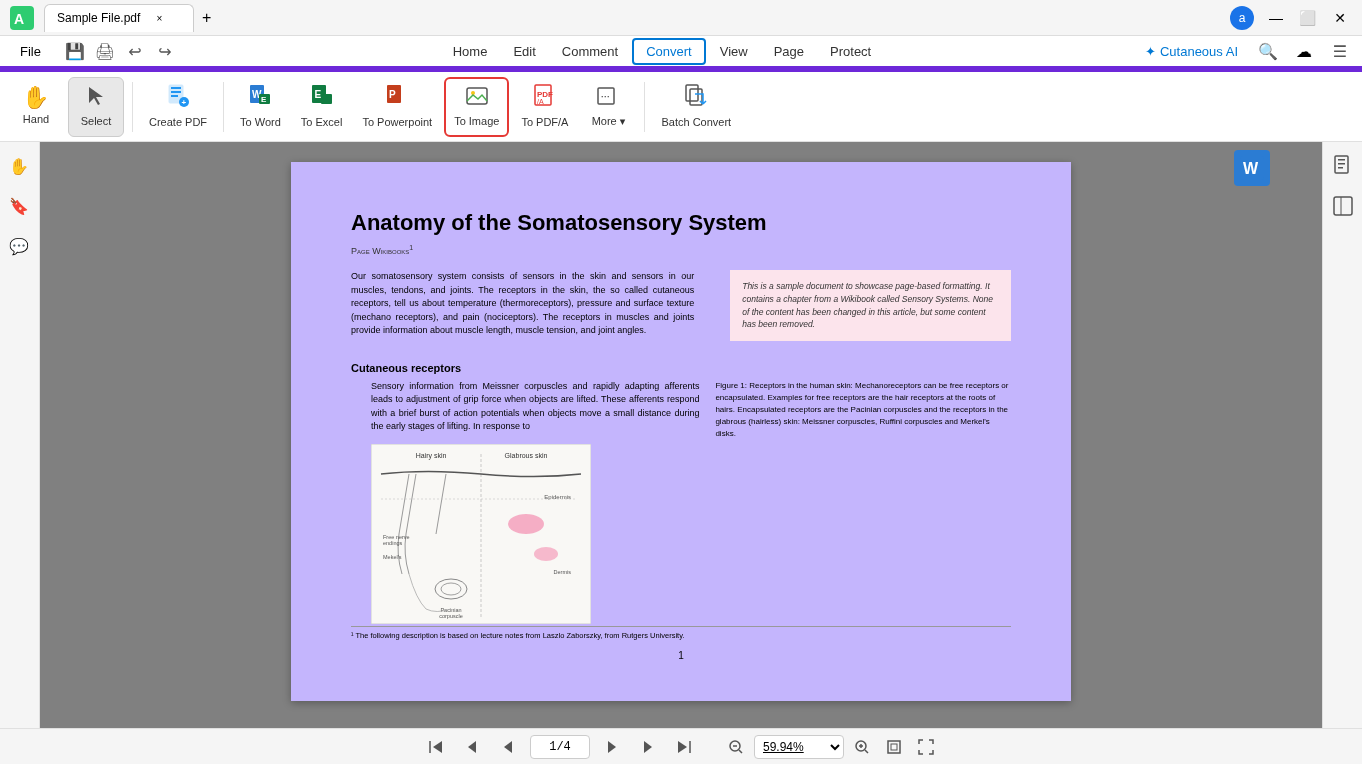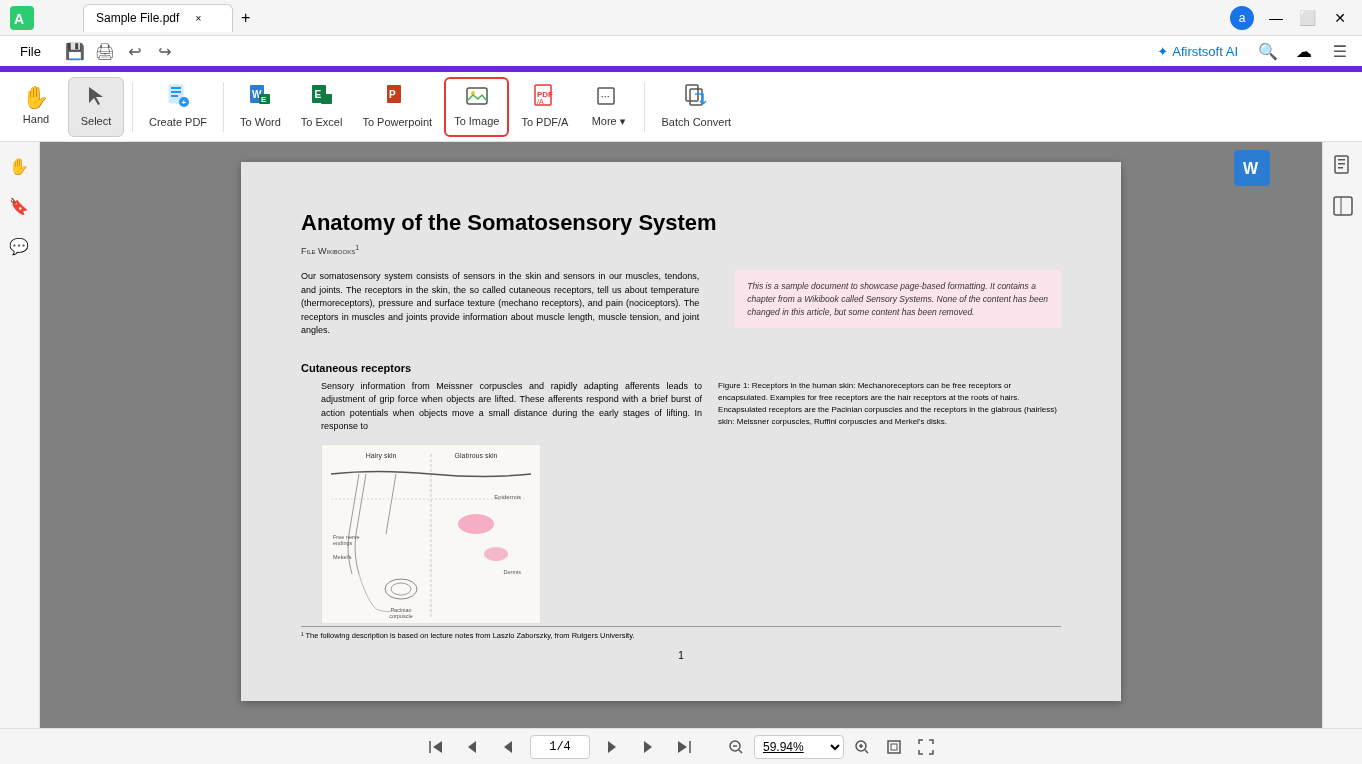--- a/index.html
+++ b/index.html
@@ -22,21 +22,20 @@
       border-radius: 6px 6px 0 0;
       padding: 6px 12px;
       font-size: 12px;
       display: flex;
       align-items: center;
       gap: 12px;
       min-width: 150px;
       cursor: pointer;
       border: 1px solid #ccc;
       border-bottom: none;
-      margin-left: 39px;
     }
     .tab.active { background: #fff; }
     .tab-close { font-size: 10px; cursor: pointer; padding: 2px 4px; border-radius: 3px; }
     .new-tab-btn { font-size: 16px; padding: 4px 8px; cursor: pointer; border-radius: 4px; }
     .window-controls { display: flex; gap: 4px; margin-left: auto; }
     .window-btn { width: 28px; height: 28px; display: flex; align-items: center; justify-content: center; cursor: pointer; border-radius: 4px; font-size: 14px; }
     .user-avatar { width: 24px; height: 24px; border-radius: 50%; background: #1a73e8; color: white; font-size: 12px; display: flex; align-items: center; justify-content: center; margin-right: 8px; }
 
     
     .menu-bar {
@@ -153,23 +152,23 @@
       display: flex;
       flex-direction: column;
       align-items: center;
       padding: 8px 0;
       gap: 8px;
       flex-shrink: 0;
     }
 
     
     .pdf-page {
-      width: 880px;
+      width: 780px;
       min-height: 520px;
-      background: #e5e5e5;
+      background: #c4b5fd;
       box-shadow: 0 2px 8px rgba(0,0,0,0.3);
       padding: 48px 60px 40px 60px;
       position: relative;
       font-size: 9.5px;
     }
 
     .pdf-title {
       font-size: 22px;
       font-weight: bold;
       margin-bottom: 8px;
@@ -331,24 +330,33 @@
 </div>
 
 <div class="menu-bar">
   <div class="file-btn">File</div>
   <div class="toolbar-actions">
     <div class="toolbar-icon-btn">💾</div>
     <div class="toolbar-icon-btn">🖨</div>
     <div class="toolbar-icon-btn">↩</div>
     <div class="toolbar-icon-btn">↪</div>
   </div>
+  <div class="nav-menu">
+    <div class="nav-item">Home</div>
+    <div class="nav-item">Edit</div>
+    <div class="nav-item">Comment</div>
+    <div class="nav-item active">Convert</div>
+    <div class="nav-item">View</div>
+    <div class="nav-item">Page</div>
+    <div class="nav-item">Protect</div>
+  </div>
   <div class="ai-section">
     <div class="ai-btn">
       <span>✦</span>
-      <span>Afirstsoft AI</span>
+      <span>Cutaneous AI</span>
     </div>
     <div class="search-btn">🔍</div>
     <div class="cloud-btn">☁</div>
     <div class="toolbar-icon-btn">☰</div>
   </div>
 </div>
 
 <div class="ribbon">
   <div class="ribbon-btn">
     <span class="ribbon-icon">✋</span>
@@ -462,21 +470,21 @@
     <div class="floating-word-icon">
       <svg width="24" height="24" viewBox="0 0 24 24">
         <rect width="24" height="24" rx="3" fill="#2b7cd3"></rect>
         <text x="3" y="18" font-size="16" fill="white" font-weight="bold">W</text>
       </svg>
     </div>
 
     <div class="pdf-page">
       <div class="pdf-title">Anatomy of the Somatosensory System</div>
       <div class="pdf-from">
-        <span>File Wikibooks</span><sup>1</sup>
+        <span>Page Wikibooks</span><sup>1</sup>
       </div>
 
       <div class="pdf-content">
         <div class="pdf-main-col">
           <div class="pdf-paragraph">Our somatosensory system consists of sensors in the skin and sensors in our muscles, tendons, and joints. The receptors in the skin, the so called cutaneous receptors, tell us about temperature (thermoreceptors), pressure and surface texture (mechano receptors), and pain (nociceptors). The receptors in muscles and joints provide information about muscle length, muscle tension, and joint angles.</div>
         </div>
         <div class="pdf-side-col">
           <div class="pdf-note-box">This is a sample document to showcase page-based formatting. It contains a chapter from a Wikibook called Sensory Systems. None of the content has been changed in this article, but some content has been removed.</div>
         </div>
       </div>

